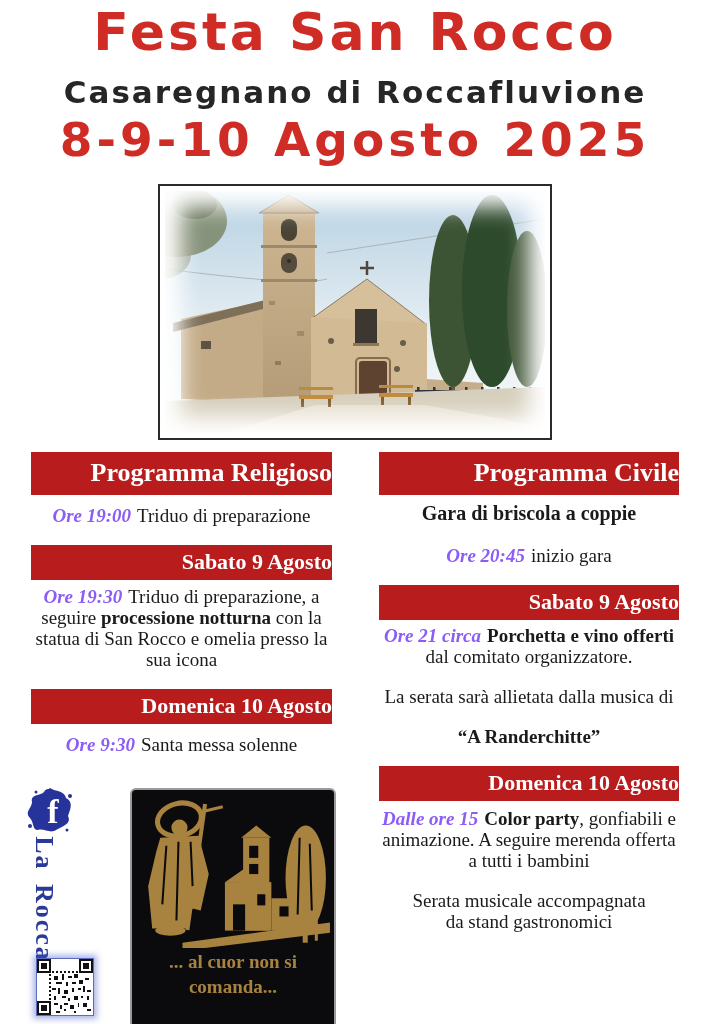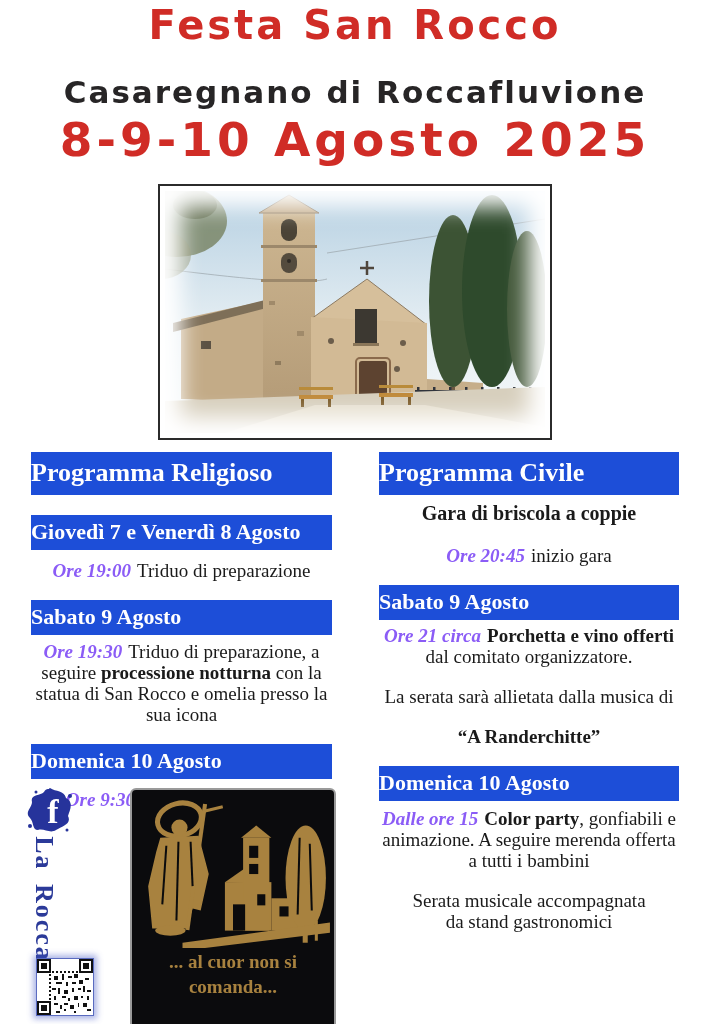--- a/index.html
+++ b/index.html
@@ -2,37 +2,37 @@
 <html><head>
 <meta charset="utf-8">
 <style>
   html,body{margin:0;padding:0;background:#ffffff;}
   #poster{position:relative;width:710px;height:1024px;background:#fff;overflow:hidden;
           font-family:"Liberation Serif",serif;color:#1a1a1a;}
 
   
   .hline{position:absolute;left:0;width:100%;text-align:center;
          font-family:"DejaVu Sans",sans-serif;font-weight:bold;}
-  .title{top:2px;font-size:40px;color:#d02c26;letter-spacing:3px;}
+  .title{top:2px;font-size:52px;color:#d02c26;letter-spacing:3px;}
   .subtitle{top:74px;font-size:31px;color:#272526;letter-spacing:2px;}
   .dates{top:112px;font-size:47px;color:#d02c26;letter-spacing:4px;}
 
   
   .photo{position:absolute;left:158px;top:184px;width:394px;height:256px;
          border:2px solid #2b2b2b;background:#fff;box-sizing:border-box;padding:5px;}
   .photo-inner{position:relative;width:100%;height:100%;overflow:hidden;}
   .photo-inner svg{display:block;width:100%;height:100%;}
   .fade{position:absolute;inset:0;box-shadow:inset 0 0 22px 16px #ffffff;pointer-events:none;}
 
   
   .col{position:absolute;top:452px;}
   .col-left{left:31px;width:301px;}
   .col-right{left:379px;width:300px;}
 
-  .banner{background:#1d4ed8;color:#fff;text-align:left;font-weight:bold;
+  .banner{background:#b91c1c;color:#fff;text-align:right;font-weight:bold;
           font-family:"Liberation Serif",serif;}
   .banner.head{font-size:26px;padding:6px 0 7px;}
   .banner.day{font-size:22px;padding:4px 0 5px;}
 
   .mt20{margin-top:20px;} .mt10{margin-top:10px;} .mt8{margin-top:8px;}
   .mt7{margin-top:7px;} .mt6{margin-top:6px;} .mt5{margin-top:5px;}
 
   .txt{font-size:19px;line-height:21px;text-align:center;}
   .ore{color:#8b5cf6;font-style:italic;font-weight:bold;margin-right:6px;}
   .b{font-weight:bold;}
@@ -139,21 +139,20 @@
           <rect x="216" y="206" width="3" height="8" fill="#7a5a28"></rect>
             <rect x="243" y="206" width="3" height="8" fill="#7a5a28"></rect>
         </g>
       </svg>
       <div class="fade"></div>
     </div>
   </div>
 
   <div class="col col-left">
     <div class="banner head">Programma Religioso</div>
-    <div class="banner day mt20">Giovedì 7 e Venerdì 8 Agosto</div>
     <p class="txt mt10"><span class="ore">Ore 19:00</span><span>Triduo di preparazione</span></p>
     <div class="banner day mt10">Sabato 9 Agosto</div>
     <p class="txt mt6"><span class="ore">Ore 19:30</span><span>Triduo di preparazione, a seguire </span><span class="b">processione notturna</span><span> con la statua di San Rocco e omelia presso la sua icona</span></p>
     <div class="banner day mt8">Domenica 10 Agosto</div>
     <p class="txt mt10"><span class="ore">Ore 9:30</span><span>Santa messa solenne</span></p>
   </div>
 
   <div class="col col-right">
     <div class="banner head">Programma Civile</div>
     <p class="gara mt7">Gara di briscola a coppie</p>

